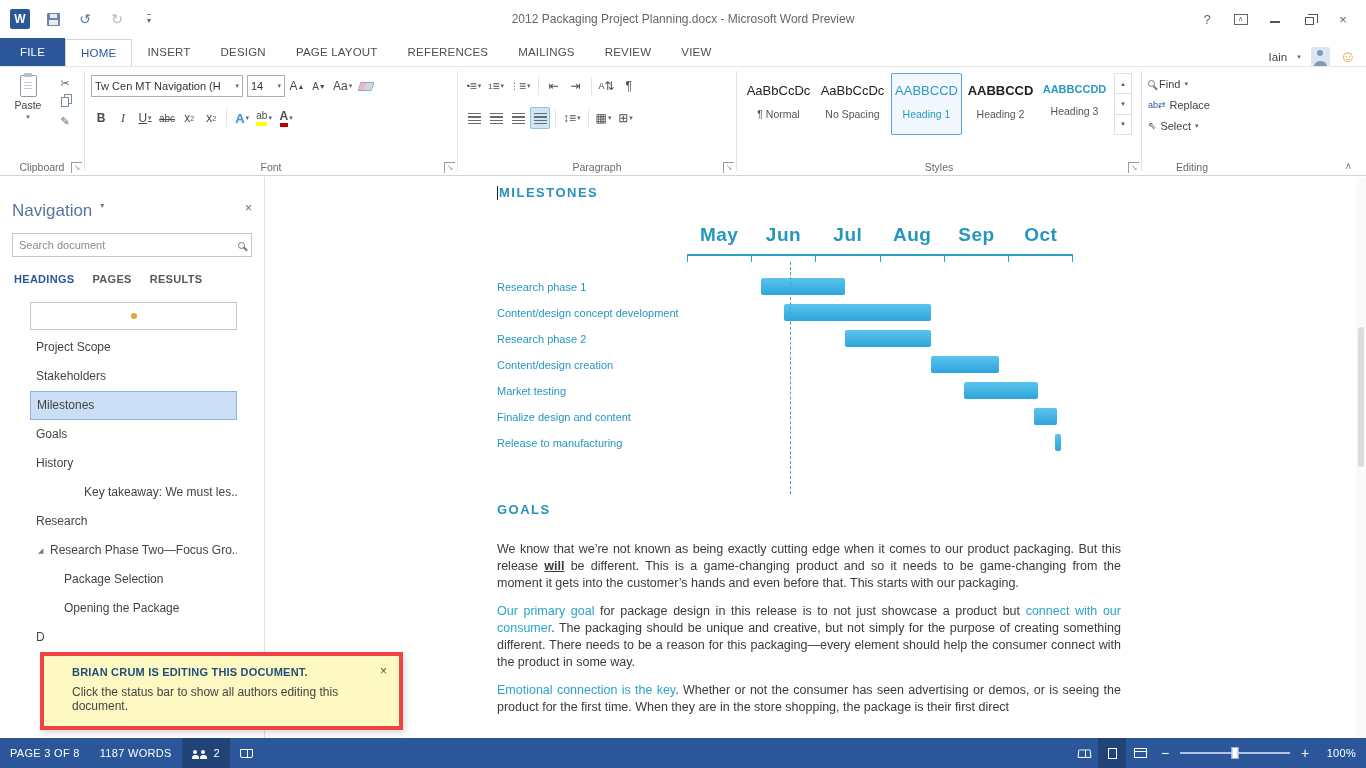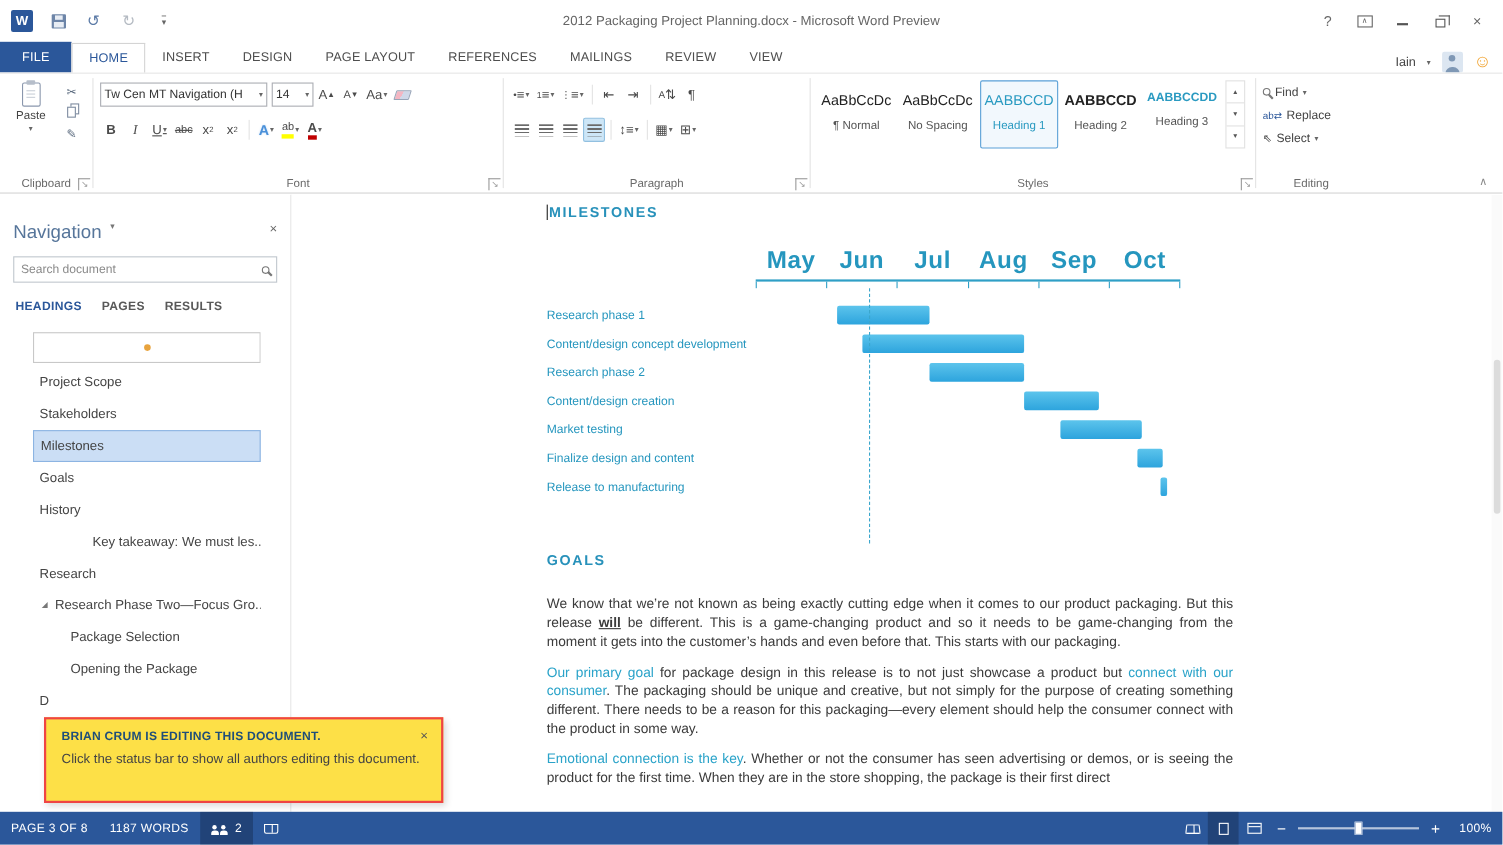--- a/index.html
+++ b/index.html
@@ -108,36 +108,36 @@
 .nav-item.lvl2{padding-left:20px}
 .nav-item.lvl2 .tri{left:8px}
 .nav-item.lvl3{padding-left:34px}
 .nav-item.lvl4{padding-left:54px}
 .nav-item.selected{background:#cbdef5;border:1px solid #8cb4e2;line-height:27px}
 .thumb-row{height:34px;display:flex;align-items:center;padding-left:0 !important}
 .thumb-box{width:100%;height:28px;border:1px solid #c8c8c8;background:#fff;display:flex;align-items:center;justify-content:center}
 .thumb-box .dot{width:6px;height:6px;border-radius:50%;background:#e8a33d}
 
 
-.alert-popup{position:absolute;left:40px;top:475px;width:363px;min-height:78px;background:#fde047;border:2px solid #ef4444;box-shadow:2px 3px 6px rgba(0,0,0,.15);z-index:50;padding:10px 14px}
+.alert-popup{position:absolute;left:40px;top:475px;width:363px;min-height:78px;background:#fef9c3;border:4px solid #ef4444;box-shadow:2px 3px 6px rgba(0,0,0,.15);z-index:50;padding:10px 28px}
 .alert-title{font-size:11px;font-weight:bold;color:#1f4e79;letter-spacing:.2px}
 .alert-close{position:absolute;right:12px;top:8px;font-size:12px;color:#555}
 .alert-body{font-size:12px;color:#444;margin-top:7px}
 
 
 .docarea{flex:1;position:relative;background:#fff;overflow:hidden}
 .page{position:absolute;left:135px;top:0;width:817px;height:100%;background:#fff;padding:8px 96px 0 97px}
 .h1row{display:flex;align-items:center}
 .caret{width:1px;height:14px;background:#222;margin-right:1px}
 .doc-h1{font-size:13px;font-weight:bold;color:#2791ba;letter-spacing:1.5px}
 .goals{margin-top:46px}
 
 .gantt{position:relative;margin-top:24px;width:576px}
 .gantt-months{margin-left:190px;width:386px;display:flex;height:30px}
-.gmonth{flex:1;text-align:center;font-size:22px;font-weight:600;color:#2596be;letter-spacing:.5px}
+.gmonth{flex:1;text-align:center;font-size:19px;font-weight:600;color:#2596be;letter-spacing:.5px}
 .gantt-axis{margin-left:190px;width:386px;border-top:2px solid #2f9fc6;display:flex;height:8px}
 .gcell{flex:1;border-right:1px solid #2f9fc6;height:6px}
 .gcell:first-child{border-left:1px solid #2f9fc6}
 .gantt-body{margin-top:12px}
 .grow{display:flex;height:26px;align-items:center}
 .glabel{width:190px;font-size:11px;color:#2596be;white-space:nowrap;overflow:hidden}
 .gtrack{position:relative;width:386px;height:26px}
 .gbar{position:absolute;top:4px;height:17px;border-radius:2px}
 .gantt-refline{position:absolute;top:38px;height:232px;width:0;border-left:1px dashed #3aa6cc}
 

